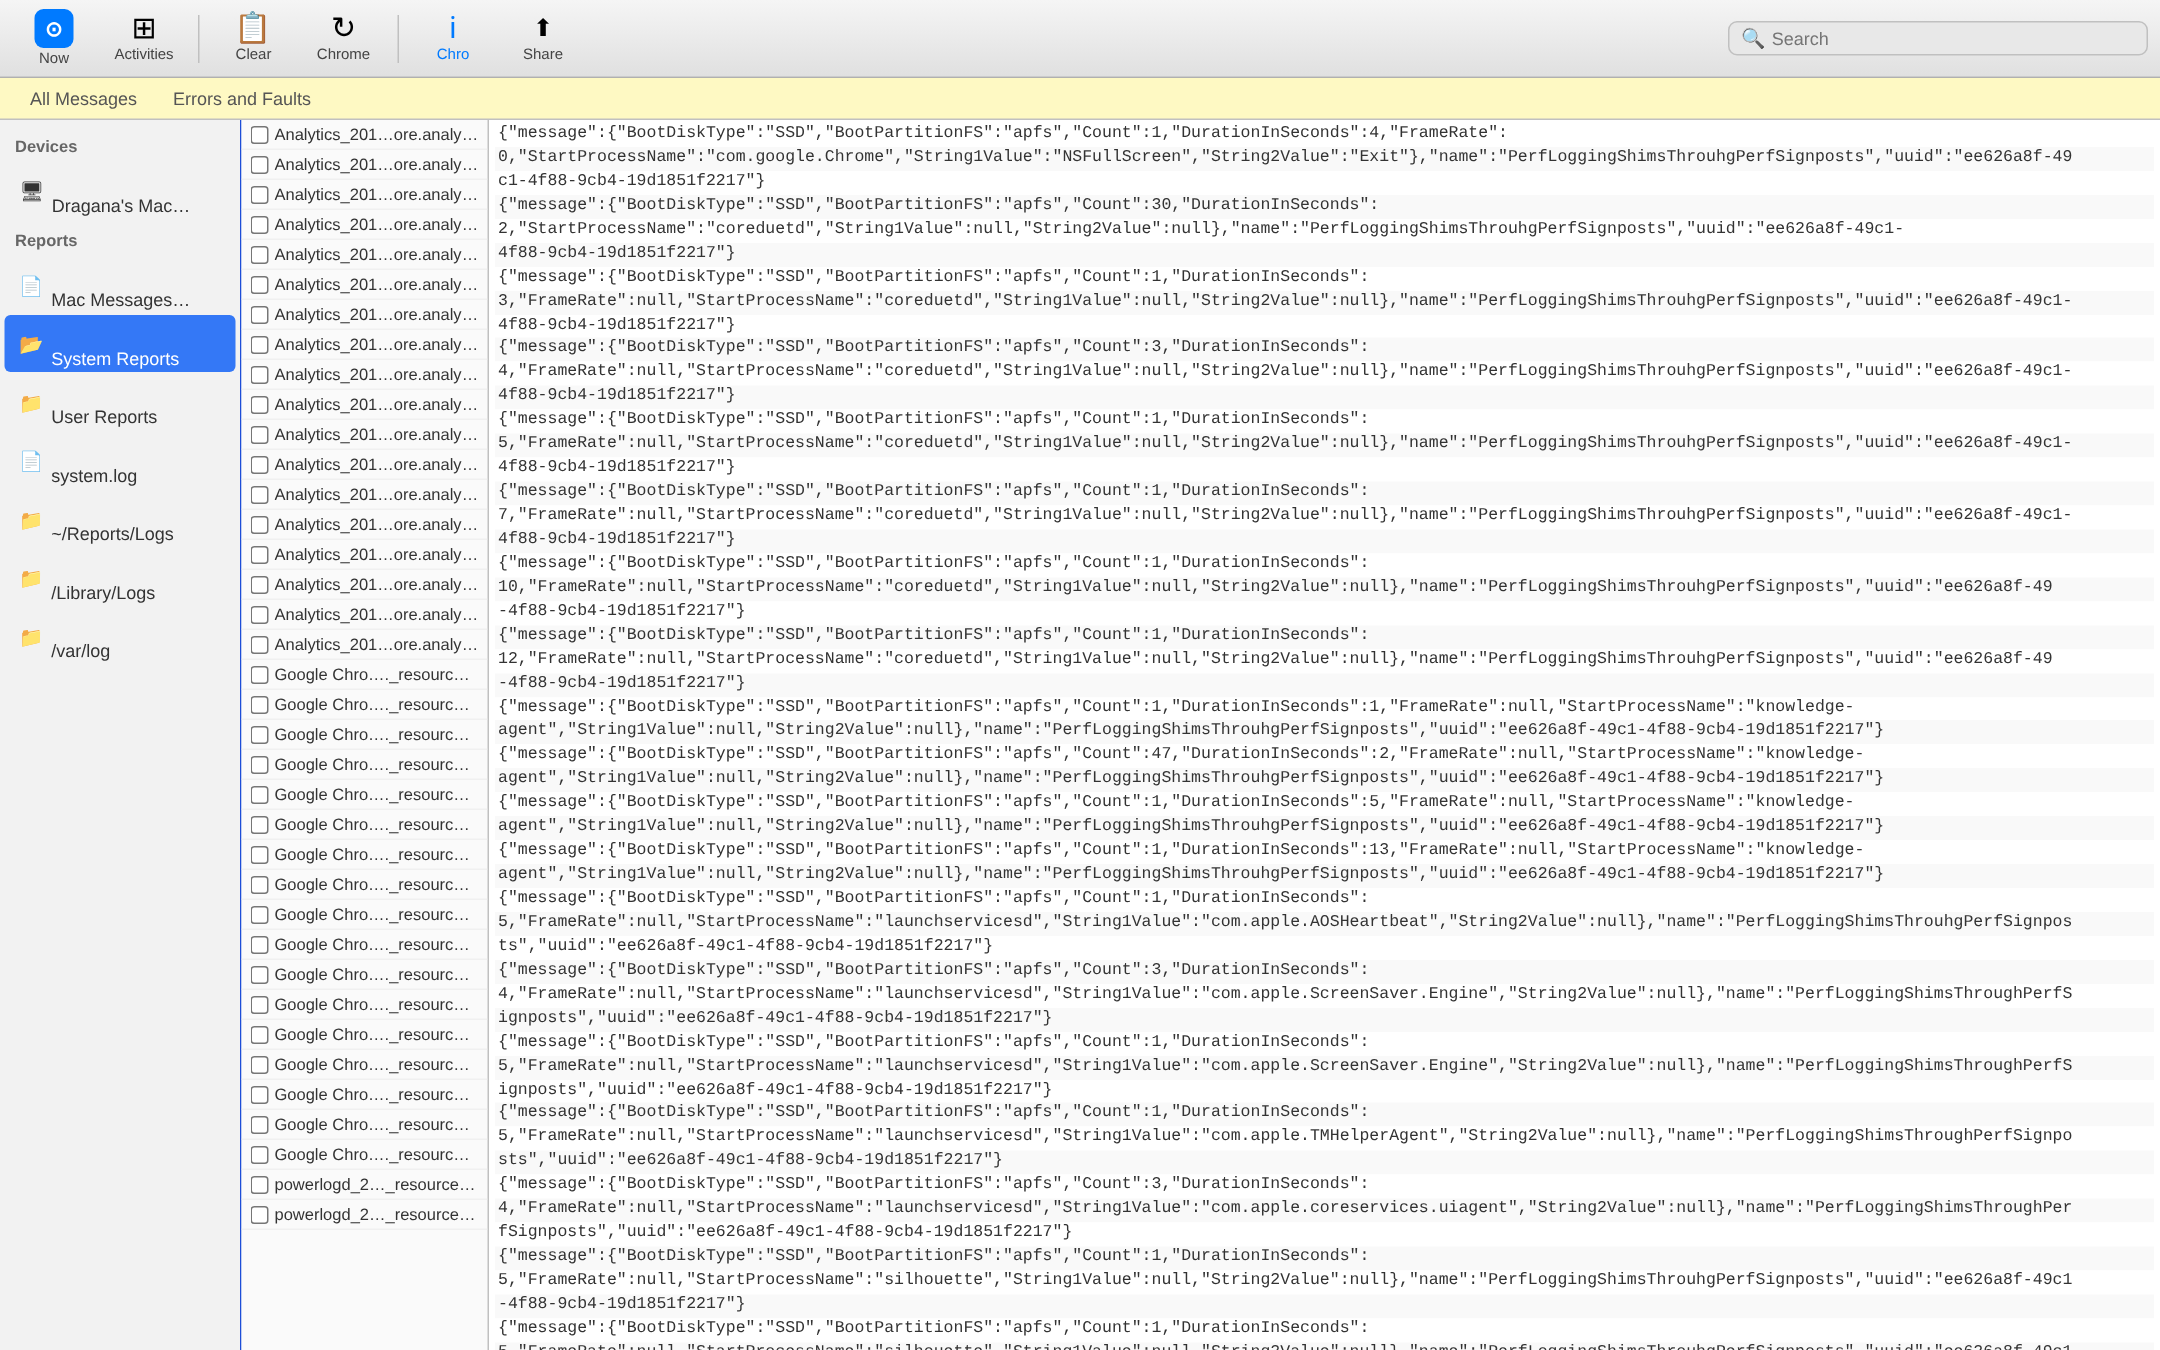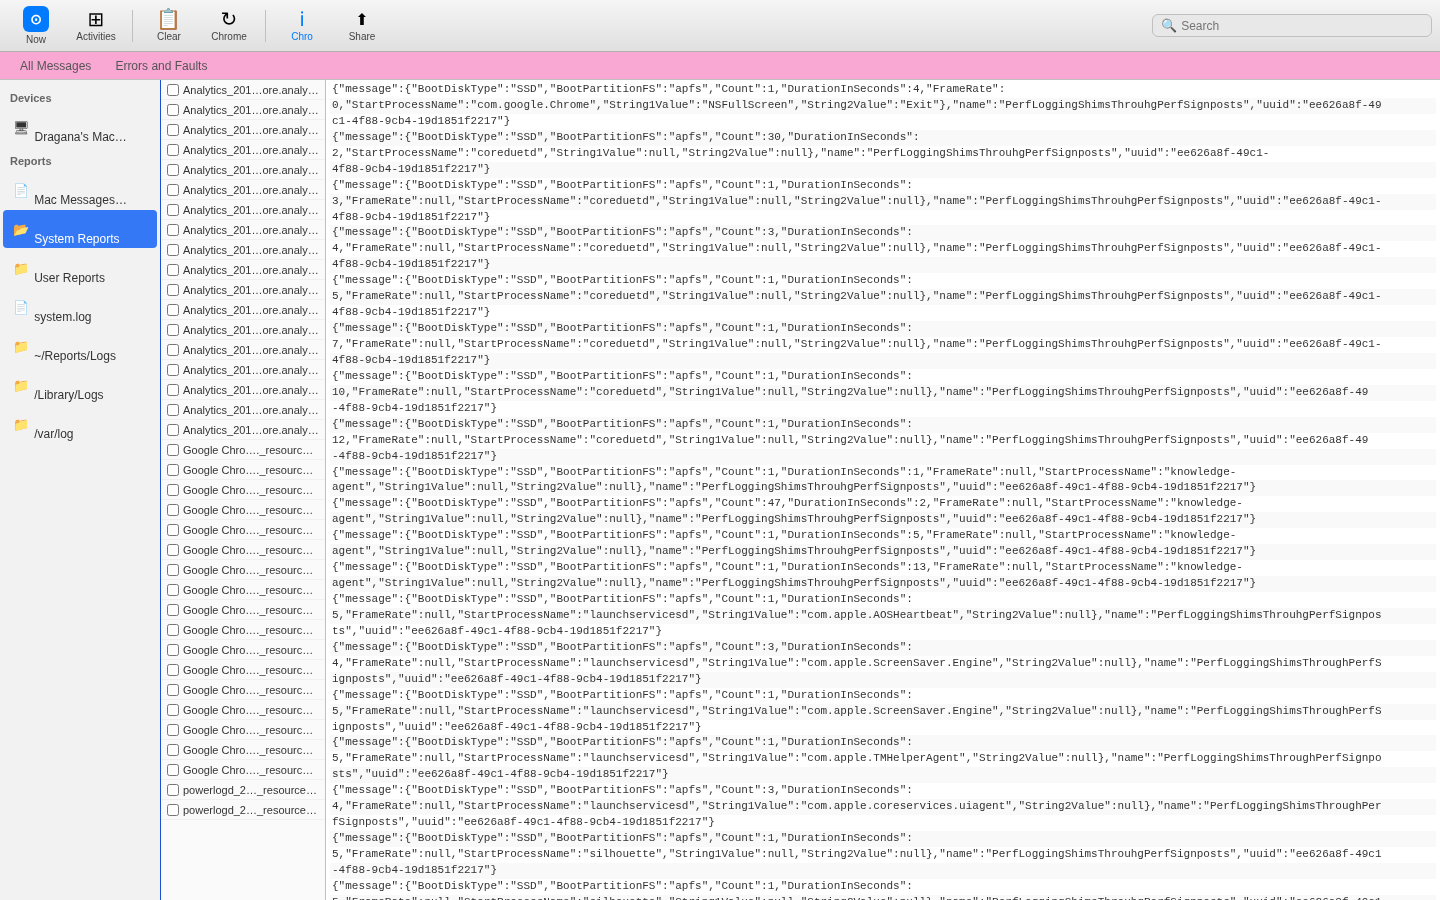--- a/index.html
+++ b/index.html
@@ -31,21 +31,21 @@
       padding: 3px 8px; width: 280px; gap: 4px;
     }
     .search-box input { background: transparent; border: none; outline: none; font-size: 12px; color: #333; width: 100%; }
     .search-icon-small { color: #888; font-size: 13px; }
 
     .share-btn { display: flex; flex-direction: column; align-items: center; gap: 2px; min-width: 56px; height: 44px; justify-content: center; cursor: pointer; margin-right: 8px; }
     .share-btn .label { font-size: 10px; color: #444; }
 
     
     #filter-bar {
-      height: 28px; background: #f9a8d4; border-bottom: 1px solid #c0c0c0;
+      height: 28px; background: #fef9c3; border-bottom: 1px solid #c0c0c0;
       display: flex; align-items: center; padding: 0 8px; gap: 0;
     }
     .filter-tab {
       padding: 3px 12px; font-size: 12px; color: #555; cursor: pointer; border-radius: 4px;
     }
 
     
     #main {
       display: flex; flex: 1; overflow: hidden;
     }

